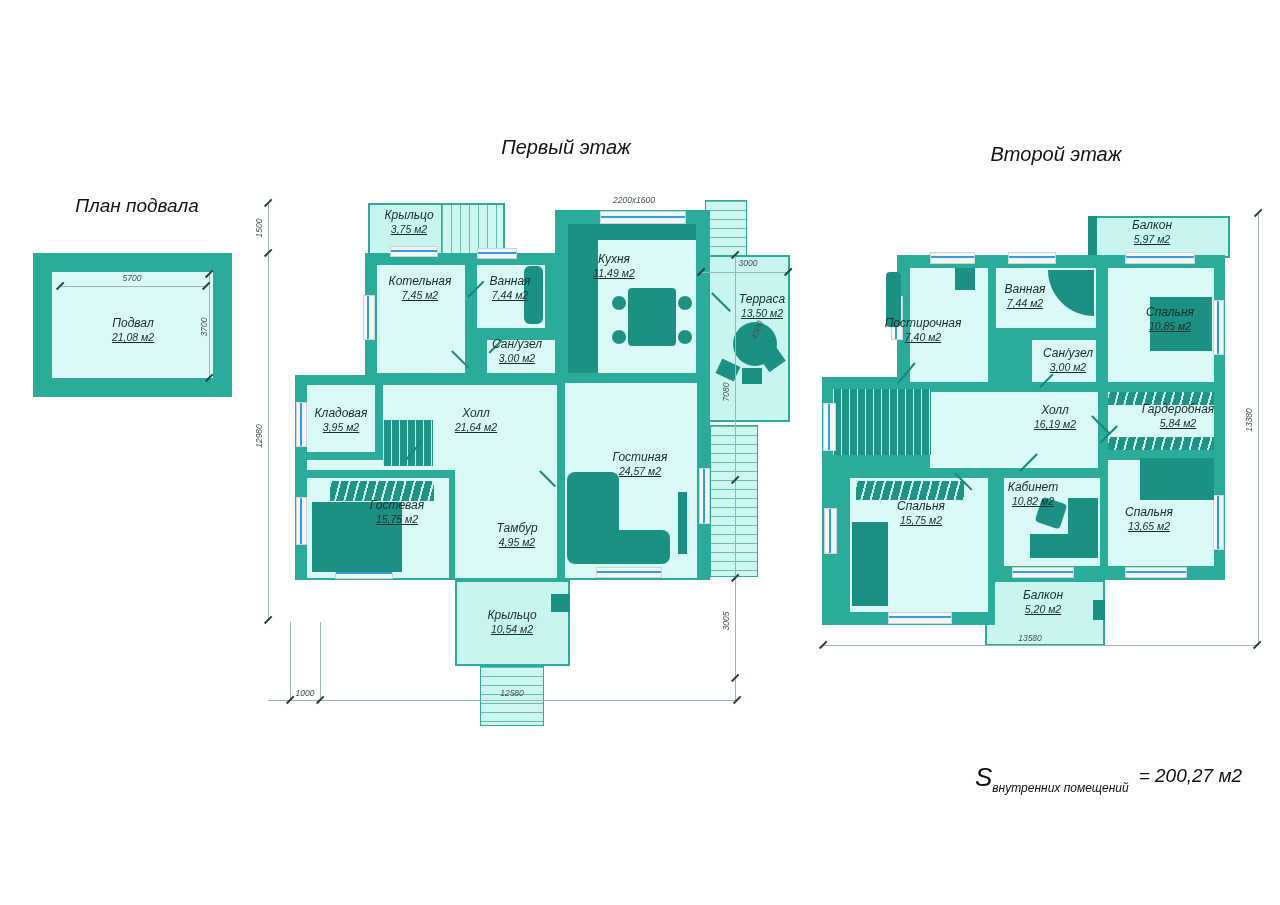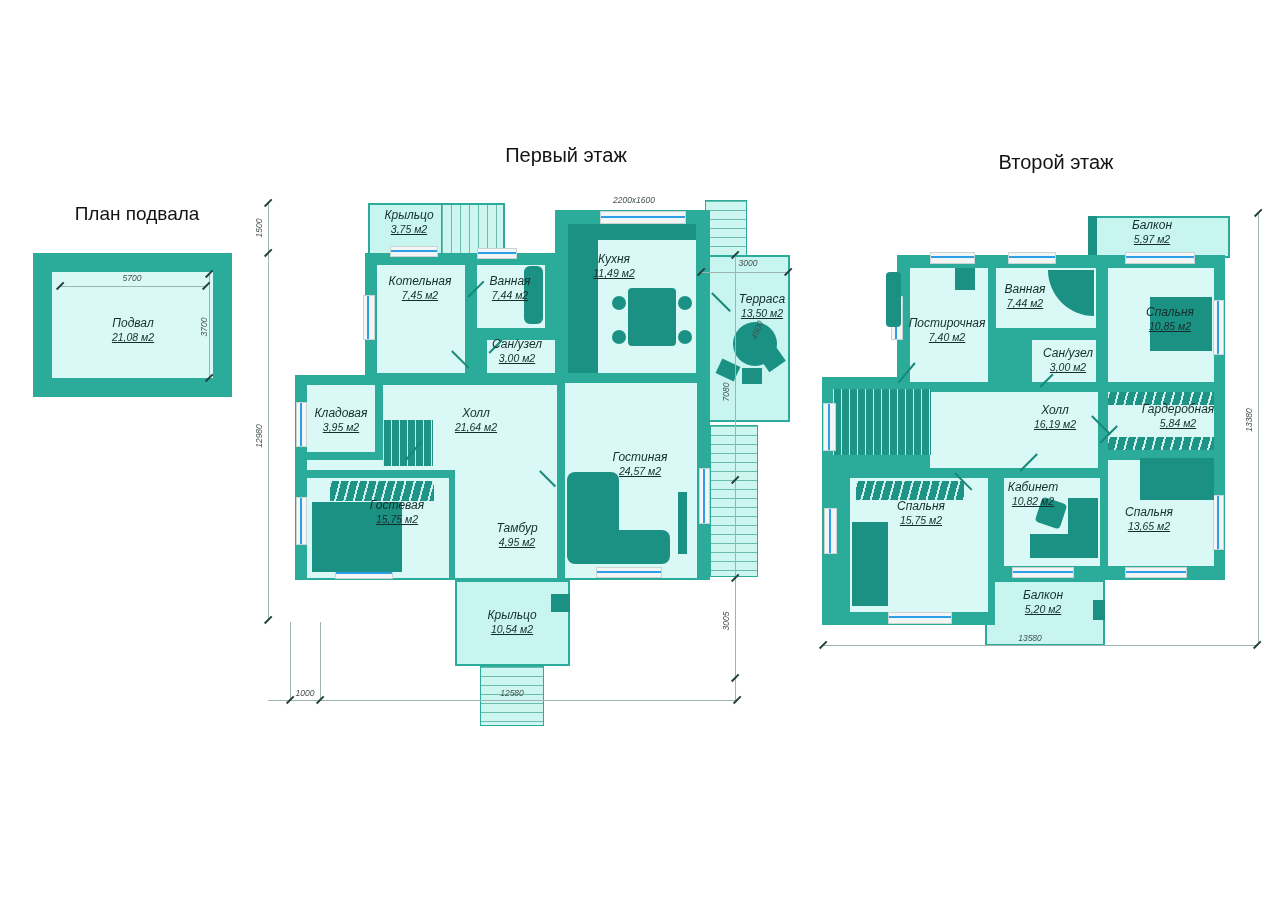--- a/index.html
+++ b/index.html
@@ -26,21 +26,21 @@
   .rn{display:block;font-size:12px;}
   .ra{display:block;font-size:10.5px;text-decoration:underline;}
   .dl{position:absolute;background:#9fb3b0;z-index:5;}
   .tick{position:absolute;width:10px;height:1.5px;background:#23413d;transform:rotate(-45deg);z-index:6;}
   .dim{position:absolute;font-style:italic;font-size:8.5px;color:#44514f;white-space:nowrap;
        transform:translateX(-50%);z-index:7;}
   .dimv{position:absolute;font-style:italic;font-size:8.5px;color:#44514f;white-space:nowrap;
         transform:translate(-50%,-50%) rotate(-90deg);z-index:7;}
   .h1{position:absolute;transform:translateX(-50%);font-style:italic;font-size:38px;letter-spacing:2px;
       color:#141414;font-weight:500;white-space:nowrap;}
-  .h2{position:absolute;transform:translateX(-50%);font-size:20px;color:#141414;white-space:nowrap;margin-top:8px;}
+  .h2{position:absolute;transform:translateX(-50%);font-style:italic;font-size:20px;color:#141414;white-space:nowrap;}
   .tot{position:absolute;font-style:italic;color:#101010;white-space:nowrap;}
   .tS{font-size:26px;}
   .tSub{font-size:12px;vertical-align:-6px;}
   .tVal{font-size:19px;vertical-align:4px;margin-left:10px;}
 </style>
 </head>
 <body>
 
 <div id="canvas">
 
@@ -259,21 +259,21 @@
     <div class="door" style="left:1092px;top:415px;width:26px;transform:rotate(45deg)"></div>
     <div class="door" style="left:1020px;top:470px;width:24px;transform:rotate(-45deg)"></div>
     <div class="door" style="left:955px;top:472px;width:24px;transform:rotate(45deg)"></div>
     <div class="door" style="left:1040px;top:386px;width:18px;transform:rotate(-45deg)"></div>
     <div class="door" style="left:1100px;top:442px;width:24px;transform:rotate(-45deg)"></div>
 
     <div class="rlabel" style="left:1152px;top:218px">
       <span class="rn">Балкон</span>
       <span class="ra">5,97 м2</span>
       </div>
-    <div class="rlabel" style="left:947px;top:316px">
+    <div class="rlabel" style="left:923px;top:316px">
       <span class="rn">Постирочная</span>
       <span class="ra">7,40 м2</span>
       </div>
     <div class="rlabel" style="left:1025px;top:282px">
       <span class="rn">Ванная</span>
       <span class="ra">7,44 м2</span>
       </div>
     <div class="rlabel" style="left:1068px;top:346px">
       <span class="rn">Сан/узел</span>
       <span class="ra">3,00 м2</span>
@@ -309,14 +309,17 @@
 
     <div class="dl" style="left:822px;top:645px;width:436px;height:1px"></div>
     <div class="tick" style="left:818px;top:644px"></div>
     <div class="tick" style="left:1252px;top:644px"></div>
     <div class="dim" style="left:1030px;top:633px">13580</div>
     <div class="dl" style="left:1258px;top:212px;width:1px;height:433px"></div>
     <div class="tick" style="left:1253px;top:212px"></div>
     <div class="dimv" style="left:1249px;top:420px">13380</div>
   </div>
 
+  <div class="tot" style="left:975px;top:762px">
+    <span class="tS">S</span><span class="tSub">внутренних помещений</span><span class="tVal">= 200,27 м2</span>
+  </div>
 
 </div>
 
 </body></html>

